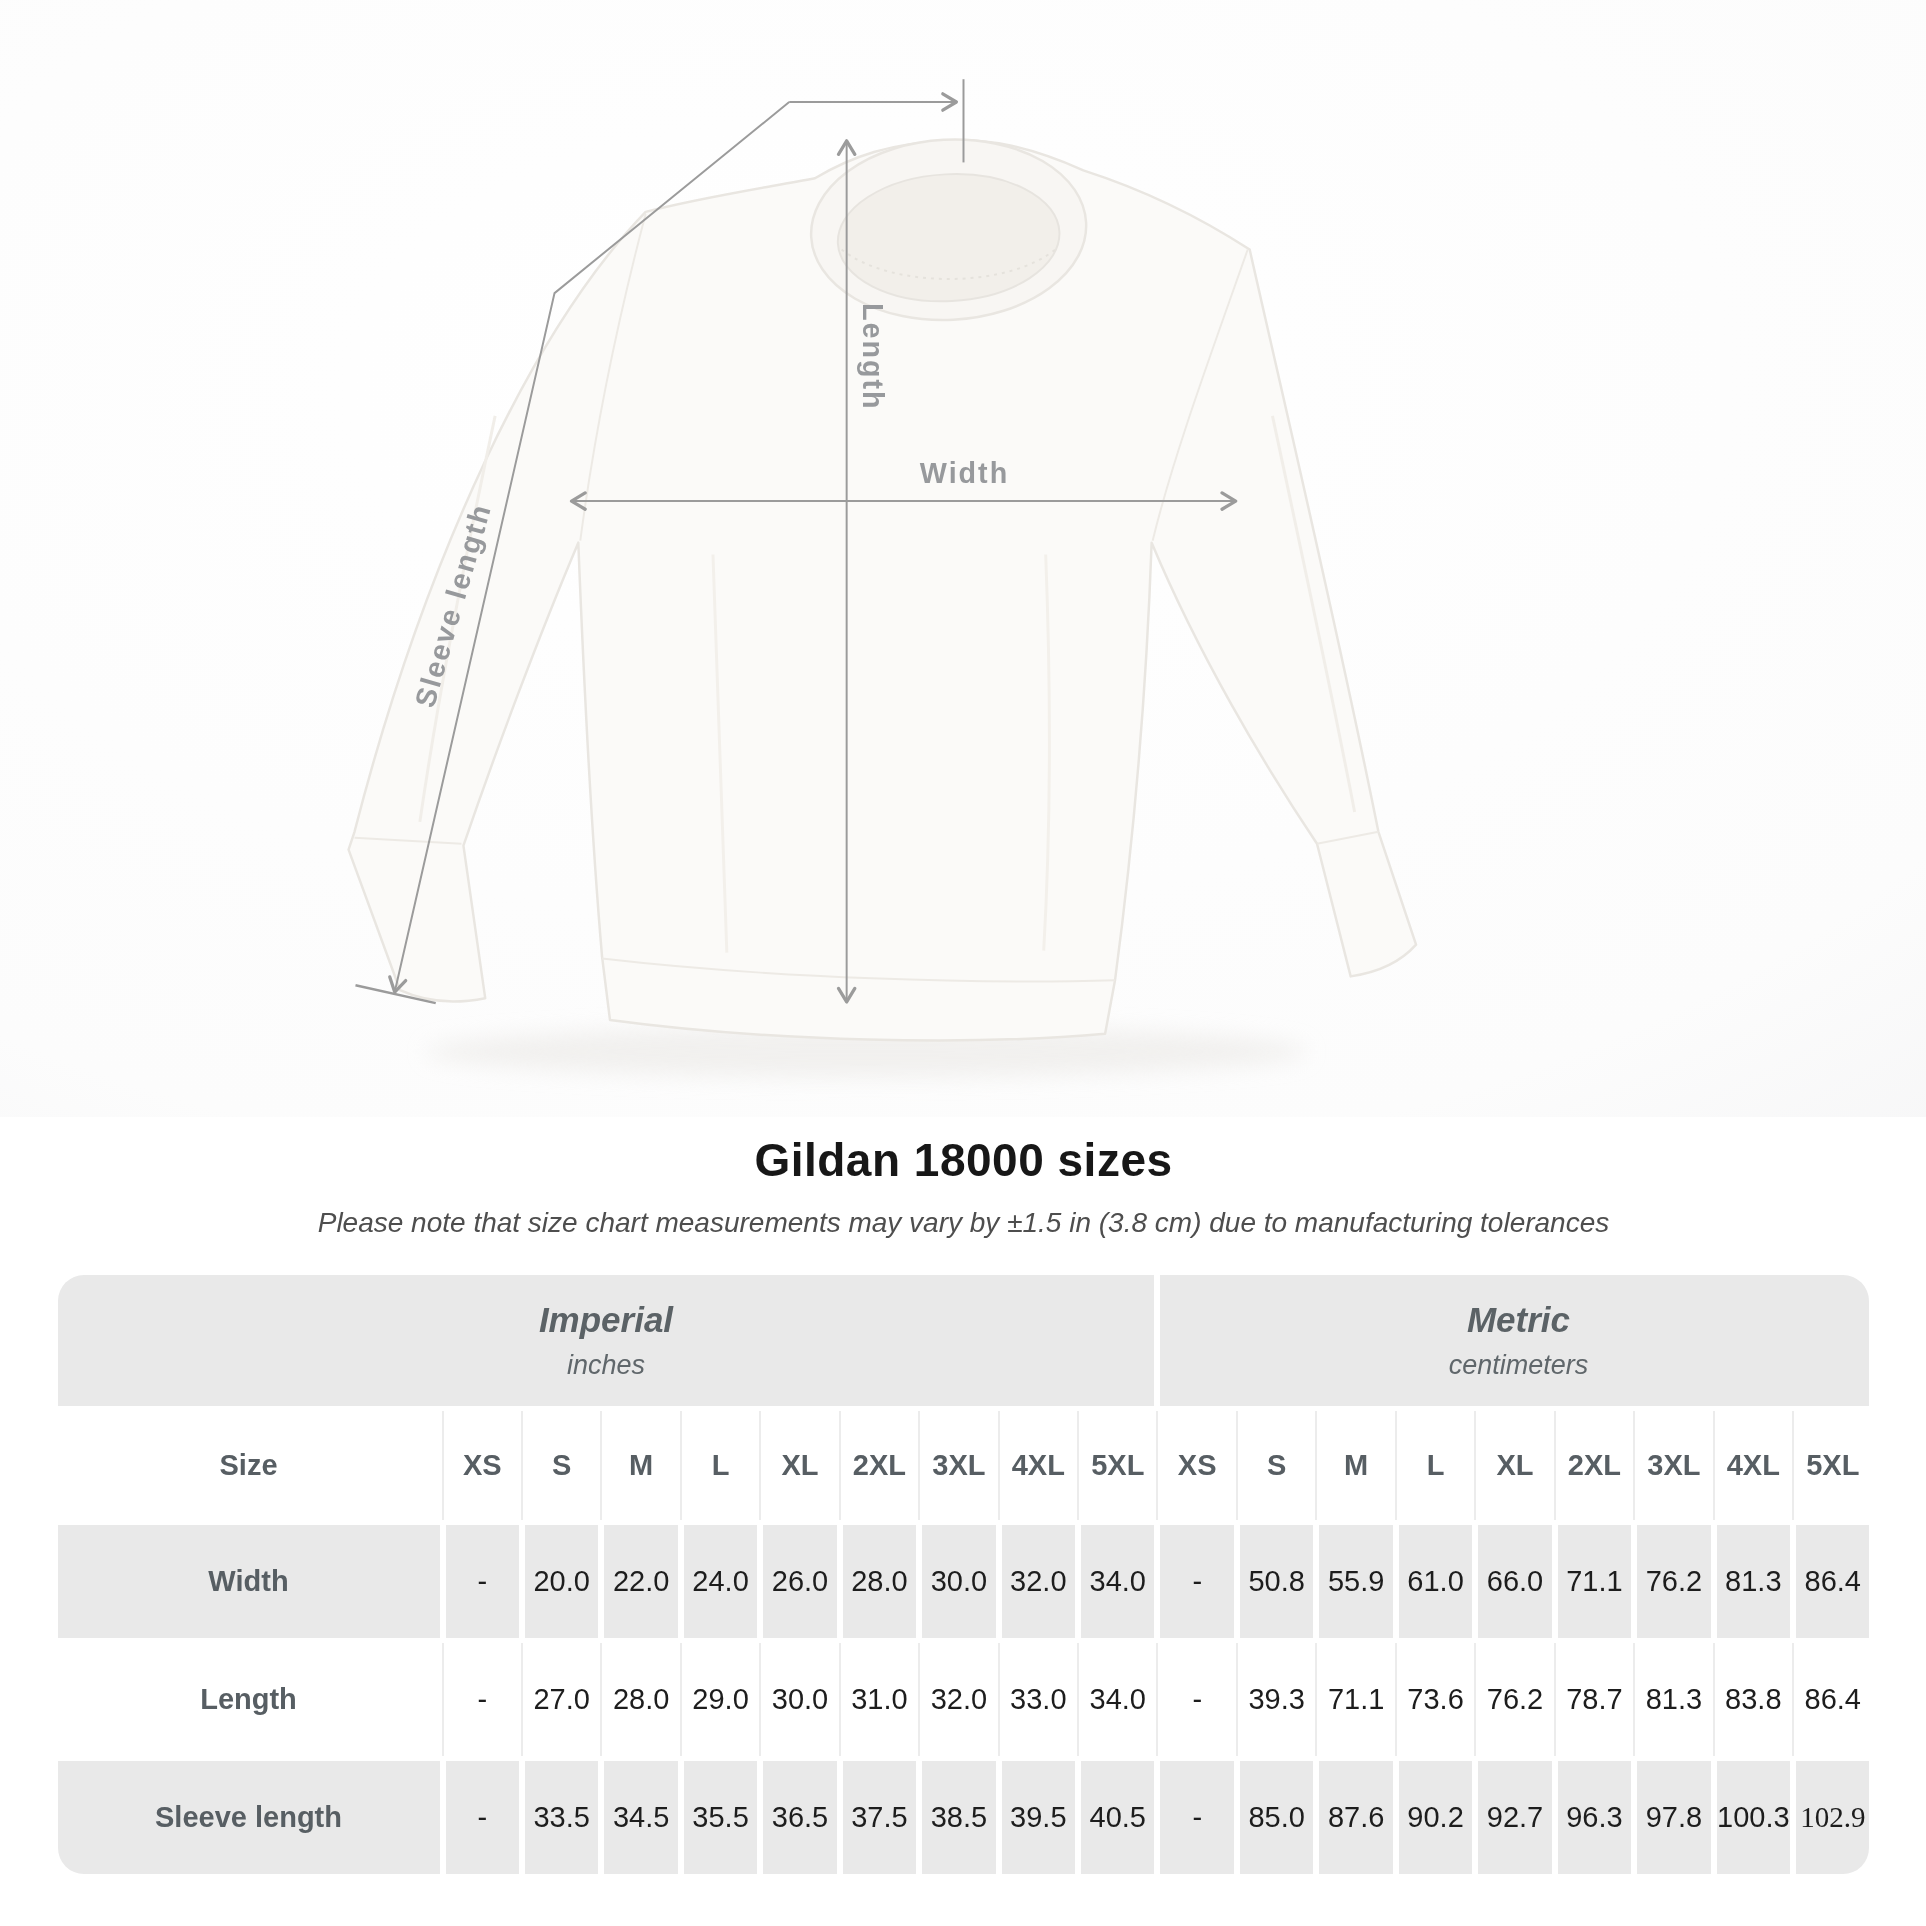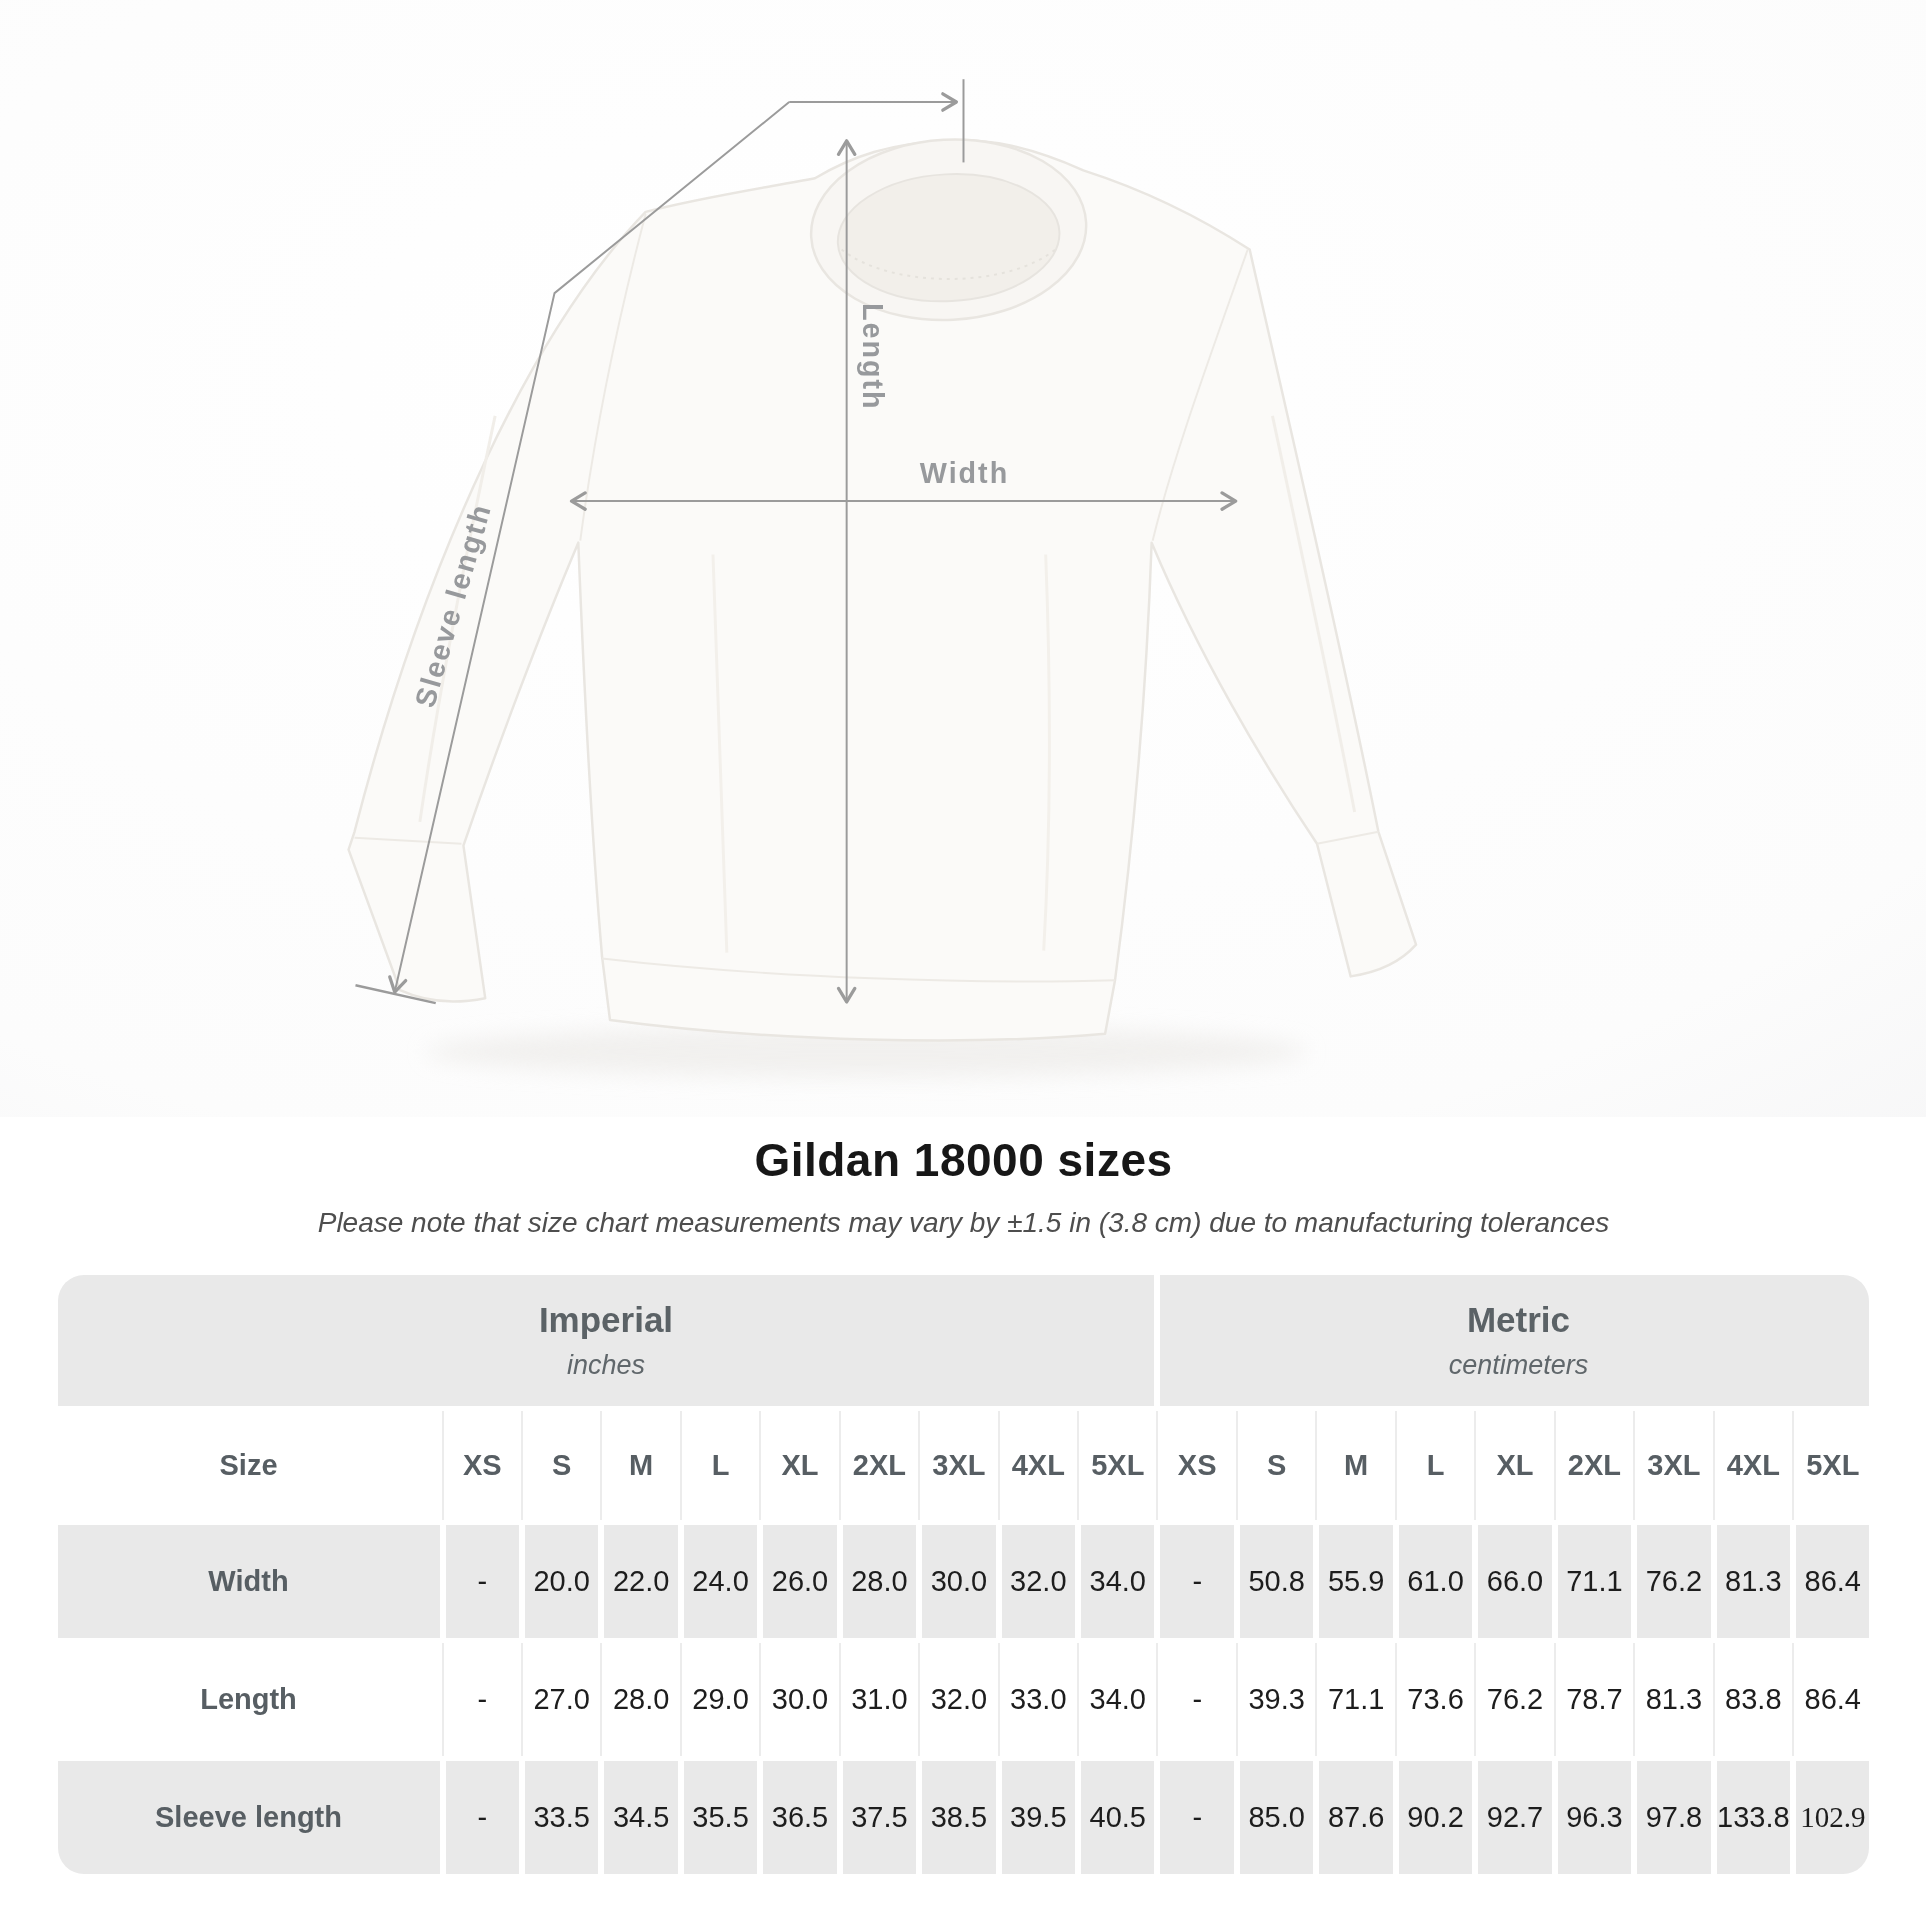--- a/index.html
+++ b/index.html
@@ -28,21 +28,21 @@
     column-gap:6px; row-gap:5px;
     width:1812px; margin:0 auto;
   }
   .band {
     background:#E9E9E9;
     display:flex; flex-direction:column; align-items:center; justify-content:center;
     gap:10px;
   }
   .band.imperial { grid-column:1 / span 10; border-radius:26px 0 0 0; }
   .band.metric   { grid-column:11 / span 9; border-radius:0 26px 0 0;padding-left:7px; }
-  .band-name { font-size:35px; font-weight:bold; color:#5B6266; }
+  .band-name { font-size:35px; font-weight:bold; font-style:italic; color:#5B6266; }
   .band-unit { font-size:27px; font-style:italic; color:#60676B; }
 
   .cell {
     position:relative; background:#ffffff;
     display:flex; align-items:center; justify-content:center;
     font-size:29px; color:#1D1D1D;
   }
   .cell.gray { background:#E9E9E9; }
   .cell.head, .cell.lbl { font-weight:bold; color:#575E63;text-align:right; }
   .cell.white:not(.first)::before {
@@ -209,18 +209,18 @@
       <div class="cell gray val">38.5</div>
       <div class="cell gray val">39.5</div>
       <div class="cell gray val">40.5</div>
       <div class="cell gray val">-</div>
       <div class="cell gray val">85.0</div>
       <div class="cell gray val">87.6</div>
       <div class="cell gray val">90.2</div>
       <div class="cell gray val">92.7</div>
       <div class="cell gray val">96.3</div>
       <div class="cell gray val">97.8</div>
-      <div class="cell gray val">133.8</div>
+      <div class="cell gray val">100.3</div>
       <div class="cell gray val">102.9</div>
     </div>
 
 </div>
 
 
 </body></html>

